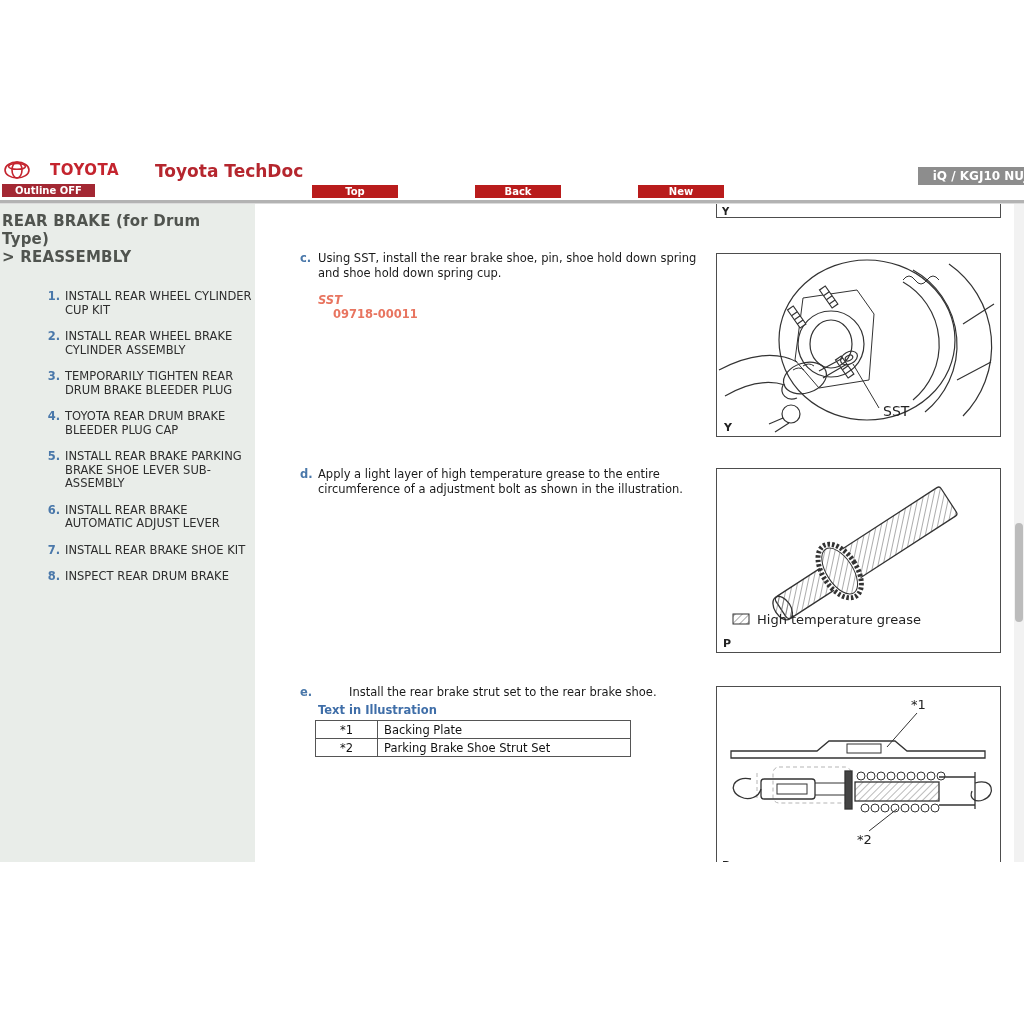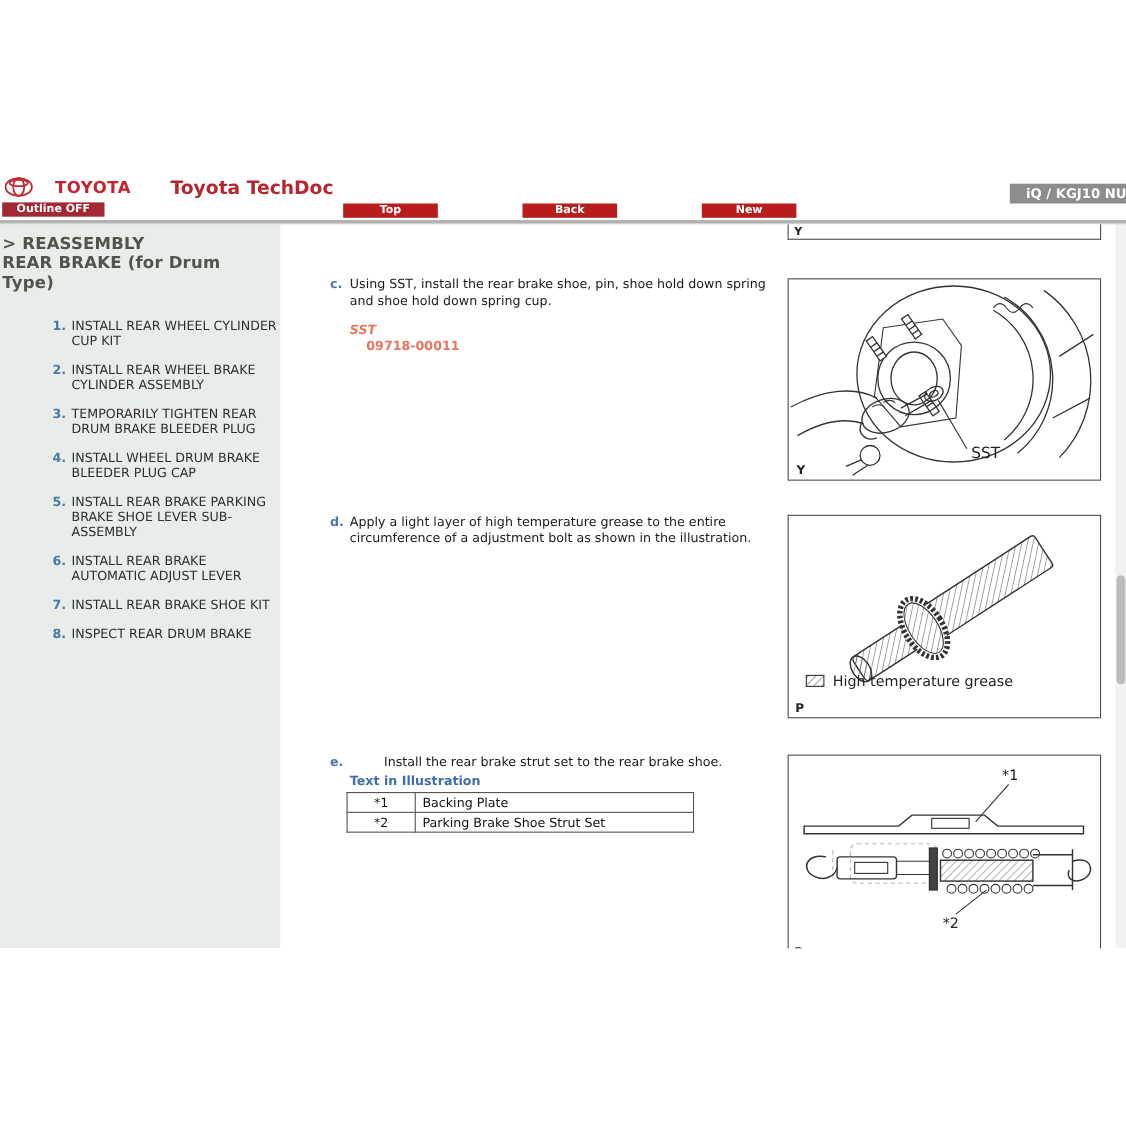--- a/index.html
+++ b/index.html
@@ -75,39 +75,39 @@
     <div class="techdoc">Toyota TechDoc</div>
     <div class="nav-btn nav-top">Top</div>
     <div class="nav-btn nav-back">Back</div>
     <div class="nav-btn nav-new">New</div>
     <div class="badge">iQ / KGJ10 NUJ10</div>
     <div class="divider"></div>
   </div>
 
   <div class="sidebar">
     <div class="sb-title">
+      <div>REAR BRAKE (for Drum Type)</div>
       <div>&gt; REASSEMBLY</div>
-      <div>REAR BRAKE (for Drum Type)</div>
     </div>
     <ol class="sb-list">
       <li>
         <span class="sb-num">1.</span>
         <span class="sb-txt">INSTALL REAR WHEEL CYLINDER CUP KIT</span>
         </li>
       <li>
         <span class="sb-num">2.</span>
         <span class="sb-txt">INSTALL REAR WHEEL BRAKE CYLINDER ASSEMBLY</span>
         </li>
       <li>
         <span class="sb-num">3.</span>
         <span class="sb-txt">TEMPORARILY TIGHTEN REAR DRUM BRAKE BLEEDER PLUG</span>
         </li>
       <li>
         <span class="sb-num">4.</span>
-        <span class="sb-txt">INSTALL WHEEL DRUM BRAKE BLEEDER PLUG CAP</span>
+        <span class="sb-txt">TOYOTA REAR DRUM BRAKE BLEEDER PLUG CAP</span>
         </li>
       <li>
         <span class="sb-num">5.</span>
         <span class="sb-txt">INSTALL REAR BRAKE PARKING BRAKE SHOE LEVER SUB-ASSEMBLY</span>
         </li>
       <li>
         <span class="sb-num">6.</span>
         <span class="sb-txt">INSTALL REAR BRAKE AUTOMATIC ADJUST LEVER</span>
         </li>
       <li>

